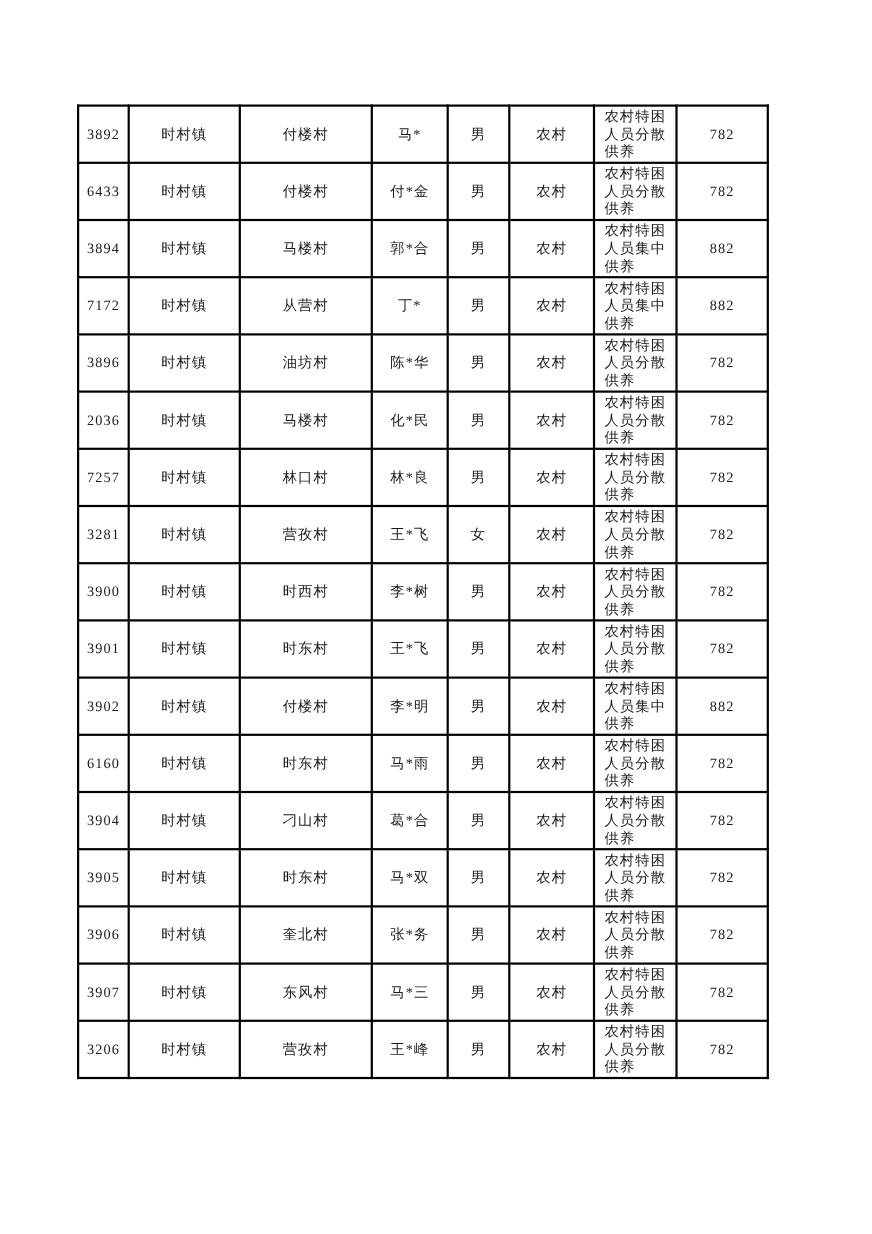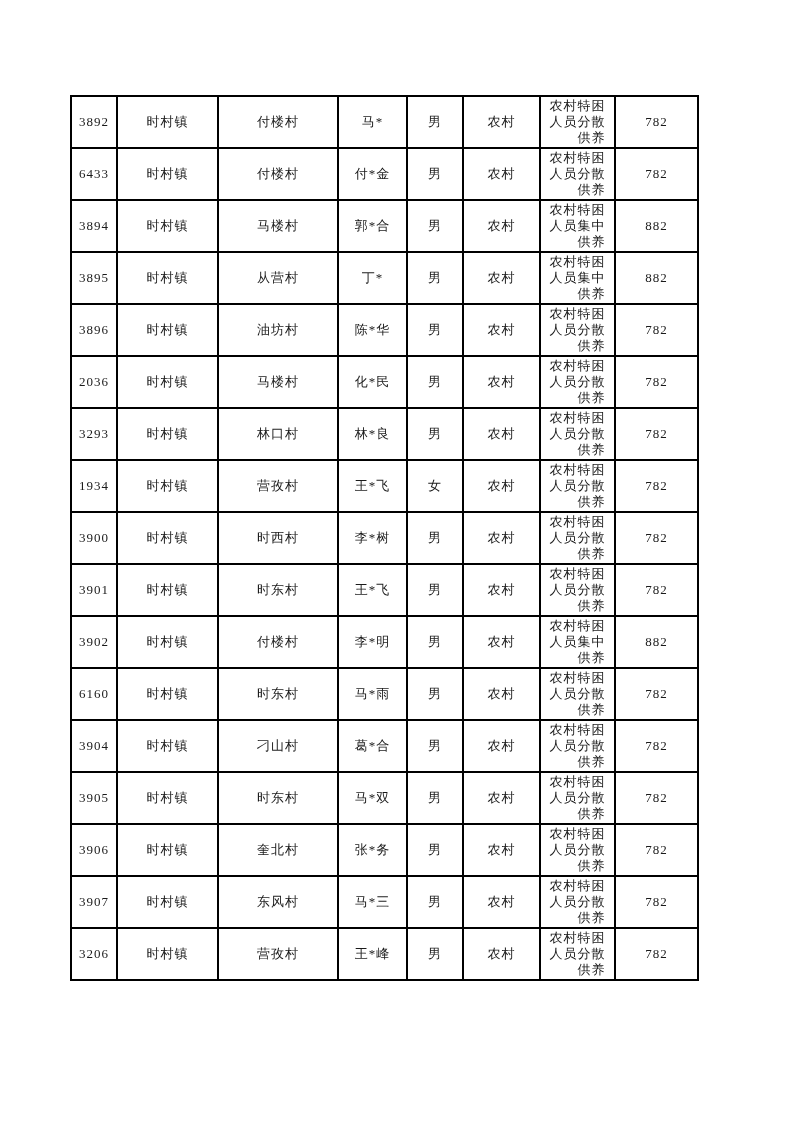--- a/index.html
+++ b/index.html
@@ -35,21 +35,21 @@
   }
   td.seq, td.amount {
     letter-spacing: 0.5px;
     font-size: 13px;
   }
   .cat-text {
     display: inline-block;
     width: 56px;
     line-height: 16px;
     letter-spacing: 1px;
-    text-align: right;
+    text-align: left;
   }
 </style>
 </head>
 <body>
 
 <div class="page">
   <table class="records">
     <colgroup>
       <col style="width:46px">
         <col style="width:101px">
@@ -85,21 +85,21 @@
         <td class="seq">3894</td>
         <td>时村镇</td>
         <td>马楼村</td>
         <td>郭*合</td>
         <td>男</td>
         <td>农村</td>
         <td><span class="cat-text">农村特困人员集中供养</span></td>
         <td class="amount">882</td>
       </tr>
       <tr>
-        <td class="seq">3895</td>
+        <td class="seq">7172</td>
         <td>时村镇</td>
         <td>从营村</td>
         <td>丁*</td>
         <td>男</td>
         <td>农村</td>
         <td><span class="cat-text">农村特困人员集中供养</span></td>
         <td class="amount">882</td>
       </tr>
       <tr>
         <td class="seq">3896</td>
@@ -115,31 +115,31 @@
         <td class="seq">2036</td>
         <td>时村镇</td>
         <td>马楼村</td>
         <td>化*民</td>
         <td>男</td>
         <td>农村</td>
         <td><span class="cat-text">农村特困人员分散供养</span></td>
         <td class="amount">782</td>
       </tr>
       <tr>
-        <td class="seq">3293</td>
+        <td class="seq">7257</td>
         <td>时村镇</td>
         <td>林口村</td>
         <td>林*良</td>
         <td>男</td>
         <td>农村</td>
         <td><span class="cat-text">农村特困人员分散供养</span></td>
         <td class="amount">782</td>
       </tr>
       <tr>
-        <td class="seq">1934</td>
+        <td class="seq">3281</td>
         <td>时村镇</td>
         <td>营孜村</td>
         <td>王*飞</td>
         <td>女</td>
         <td>农村</td>
         <td><span class="cat-text">农村特困人员分散供养</span></td>
         <td class="amount">782</td>
       </tr>
       <tr>
         <td class="seq">3900</td>

